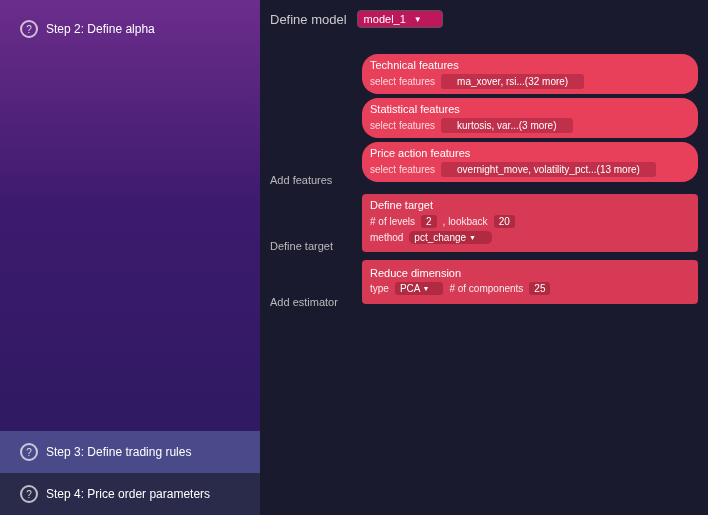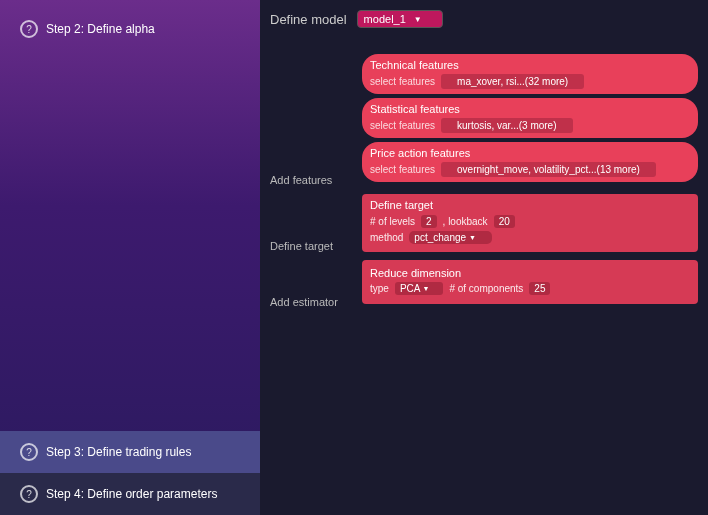--- a/index.html
+++ b/index.html
@@ -299,21 +299,21 @@
       <div class="step3-item">
         <div class="step-icon">
           <span>?</span>
         </div>
         <span class="step-label">Step 3: Define trading rules</span>
       </div>
       <div class="step4-item">
         <div class="step-icon">
           <span>?</span>
         </div>
-        <span class="step-label">Step 4: Define order parameters</span>
+        <span class="step-label">Step 4: Price order parameters</span>
       </div>
     </div>
 
   </div>
 
   <div class="content-area">
 
     <div class="model-header">
       <span class="model-title">Define model</span>
       <div class="model-dropdown">

